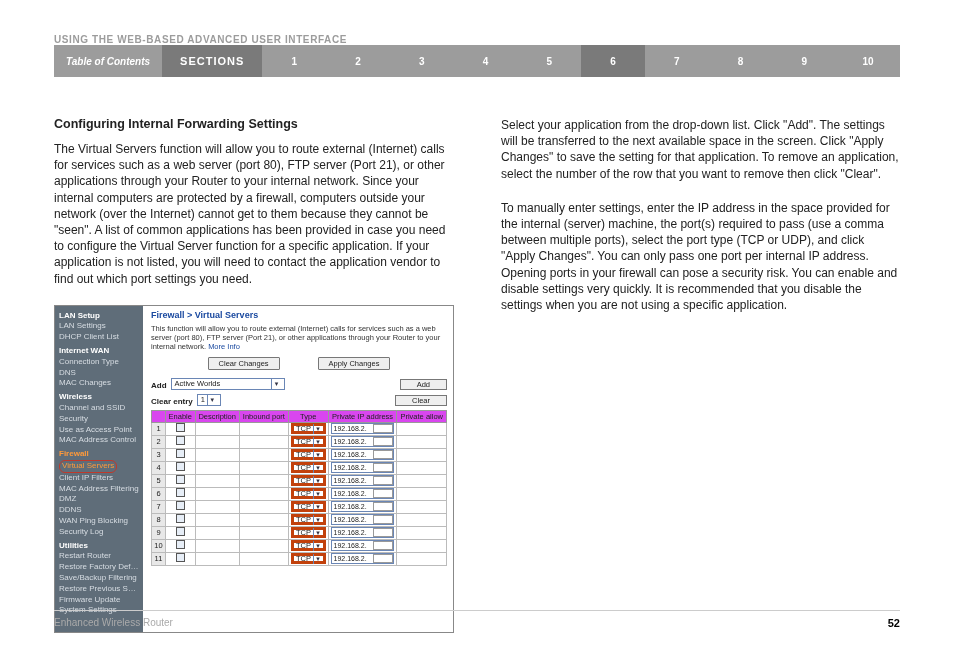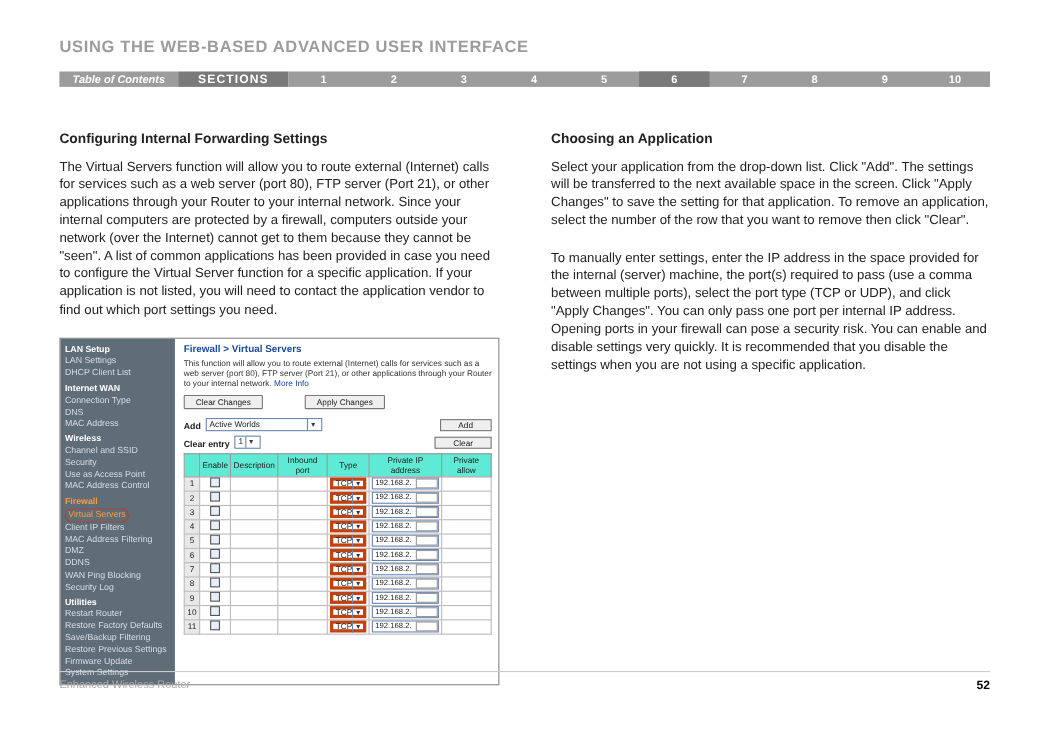--- a/index.html
+++ b/index.html
@@ -19,31 +19,30 @@
     color: var(--text);
   }
   .page {
     width: var(--page-w);
     height: var(--page-h);
     margin: 0 auto;
     position: relative;
     padding: 34px 54px 0 54px;
   }
   .page-title {
-    font-size: 15px;
+    font-size: 10px;
     font-weight: bold;
     letter-spacing: 0.6px;
     color: var(--grey-mid);
-    margin-bottom: 14px;
   }
   
   .sections-bar {
     display: flex;
     align-items: stretch;
-    height: 14px;
+    height: 32px;
     font-size: 10px;
     color: #fff;
     margin-bottom: 40px;
     width: 100%;
   }
   .sections-bar .toc {
     background: var(--grey-mid);
     display: flex;
     align-items: center;
     padding: 0 12px;
@@ -97,56 +96,56 @@
 
   
   .router {
     border: 1px solid #888;
     width: 400px;
     font-size: 8px;
     display: flex;
     background: #fff;
   }
   .sidebar {
-    width: 104px;
+    width: 88px;
     background: #5f6d79;
     color: #d7dde3;
-    padding: 2px 4px 4px 4px;
+    padding: 2px 4px 16px 4px;
     line-height: 1.35;
   }
   .sidebar .hdr { color:#fff; font-weight:bold; margin-top:3px; }
   .sidebar .item { white-space: nowrap; overflow:hidden; text-overflow:ellipsis; }
   .sidebar .hl {
     color: #ff9a3a;
     border: 1px solid #c0392b;
     border-radius: 6px;
     padding: 0 2px;
     display: inline-block;
   }
   .sidebar .fwall { color:#ff9a3a; font-weight:bold; }
   .panel { flex:1; padding:4px 6px 8px 8px; }
   .breadcrumb { color: var(--accent); font-weight:bold; font-size:9px; margin-bottom:4px; }
   .intro { font-size:7.5px; color:#333; margin-bottom:6px; line-height:1.2; }
   .intro .more { color: var(--accent); }
-  .btnrow { display:flex; gap:38px; margin:4px 0 8px; }
+  .btnrow { display:flex; gap:38px; justify-content:center; margin:4px 0 8px; }
   .btn {
     border:1px solid #777; background:#efefef; font-size:7.5px;
     padding:1px 10px; border-radius:1px;
   }
   .addrow, .clearrow { display:flex; align-items:flex-end; gap:4px; margin-bottom:4px; }
   .addrow .sel, .clearrow .sel {
     border:1px solid #6a86b5; height:12px; display:flex; align-items:center;
     padding:0 3px; font-size:7.5px; background:#fff;
   }
   .addrow .sel { flex:1; max-width:160px; justify-content:space-between; }
   .clearrow .sel { width:24px; justify-content:space-between; }
   .caret { width:10px; height:10px; border-left:1px solid #6a86b5; display:flex; align-items:center; justify-content:center; color:#334; font-size:7px; }
   .smallbtn { border:1px solid #777; background:#efefef; font-size:7.5px; padding:0 16px; }
   .tbl { width:100%; border-collapse:collapse; font-size:7.5px; }
-  .tbl th { background:#5eead4; border:1px solid #999; font-weight:normal; padding:1px 2px; }
+  .tbl th { background:#d946ef; border:1px solid #999; font-weight:normal; padding:1px 2px; }
   .tbl td { border:1px solid #bbb; padding:0 2px; height:13px; text-align:center; background:#fff; }
   .tbl td.idx { background:#e8e8e8; width:14px; }
   .tbl .chk { width:9px; height:9px; border:1px solid #555; display:inline-block; background:#e7eef7; }
   .tbl .pip {
     display:flex; align-items:center; border:1px solid #6a86b5; height:11px;
     font-size:7px; background:#fff;
   }
   .tbl .pip span:first-child{ flex:1; text-align:left; padding-left:2px;}
   .tbl .tsel { display:flex; align-items:center; border:3px solid #c2410c; height:11px; justify-content:space-between; padding-left:2px;}
   .tbl .tsel .caret{ border:none; border-left:1px solid #6a86b5;}
@@ -193,21 +192,21 @@
       <p class="para">The Virtual Servers function will allow you to route external (Internet) calls for services such as a web server (port 80), FTP server (Port 21), or other applications through your Router to your internal network. Since your internal computers are protected by a firewall, computers outside your network (over the Internet) cannot get to them because they cannot be "seen". A list of common applications has been provided in case you need to configure the Virtual Server function for a specific application. If your application is not listed, you will need to contact the application vendor to find out which port settings you need.</p>
 
       <div class="router">
         <div class="sidebar" id="sidebar">
             <div class="hdr">LAN Setup</div>
             <div class="item">LAN Settings</div>
             <div class="item">DHCP Client List</div>
             <div class="hdr">Internet WAN</div>
             <div class="item">Connection Type</div>
             <div class="item">DNS</div>
-            <div class="item">MAC Address</div>
+            <div class="item">MAC Changes</div>
             <div class="hdr">Wireless</div>
             <div class="item">Channel and SSID</div>
             <div class="item">Security</div>
             <div class="item">Use as Access Point</div>
             <div class="item">MAC Address Control</div>
             <div class="hdr fwall">Firewall</div>
             <div class="item"><span class="hl">Virtual Servers</span></div>
             <div class="item">Client IP Filters</div>
             <div class="item">MAC Address Filtering</div>
             <div class="item">DMZ</div>
@@ -472,21 +471,20 @@
                   </td>
                   <td></td>
                 </tr>
               </tbody>
           </table>
         </div>
       </div>
     </div>
 
     <div class="col">
-      <p class="heading">Choosing an Application</p>
       <p class="para">Select your application from the drop-down list. Click "Add". The settings will be transferred to the next available space in the screen. Click "Apply Changes" to save the setting for that application. To remove an application, select the number of the row that you want to remove then click "Clear".</p>
       <p class="para">To manually enter settings, enter the IP address in the space provided for the internal (server) machine, the port(s) required to pass (use a comma between multiple ports), select the port type (TCP or UDP), and click "Apply Changes". You can only pass one port per internal IP address. Opening ports in your firewall can pose a security risk. You can enable and disable settings very quickly. It is recommended that you disable the settings when you are not using a specific application.</p>
     </div>
   </div>
 
   <div class="footer">
     <span>Enhanced Wireless Router</span>
     <span class="pg">52</span>
     <span></span>
   </div>

